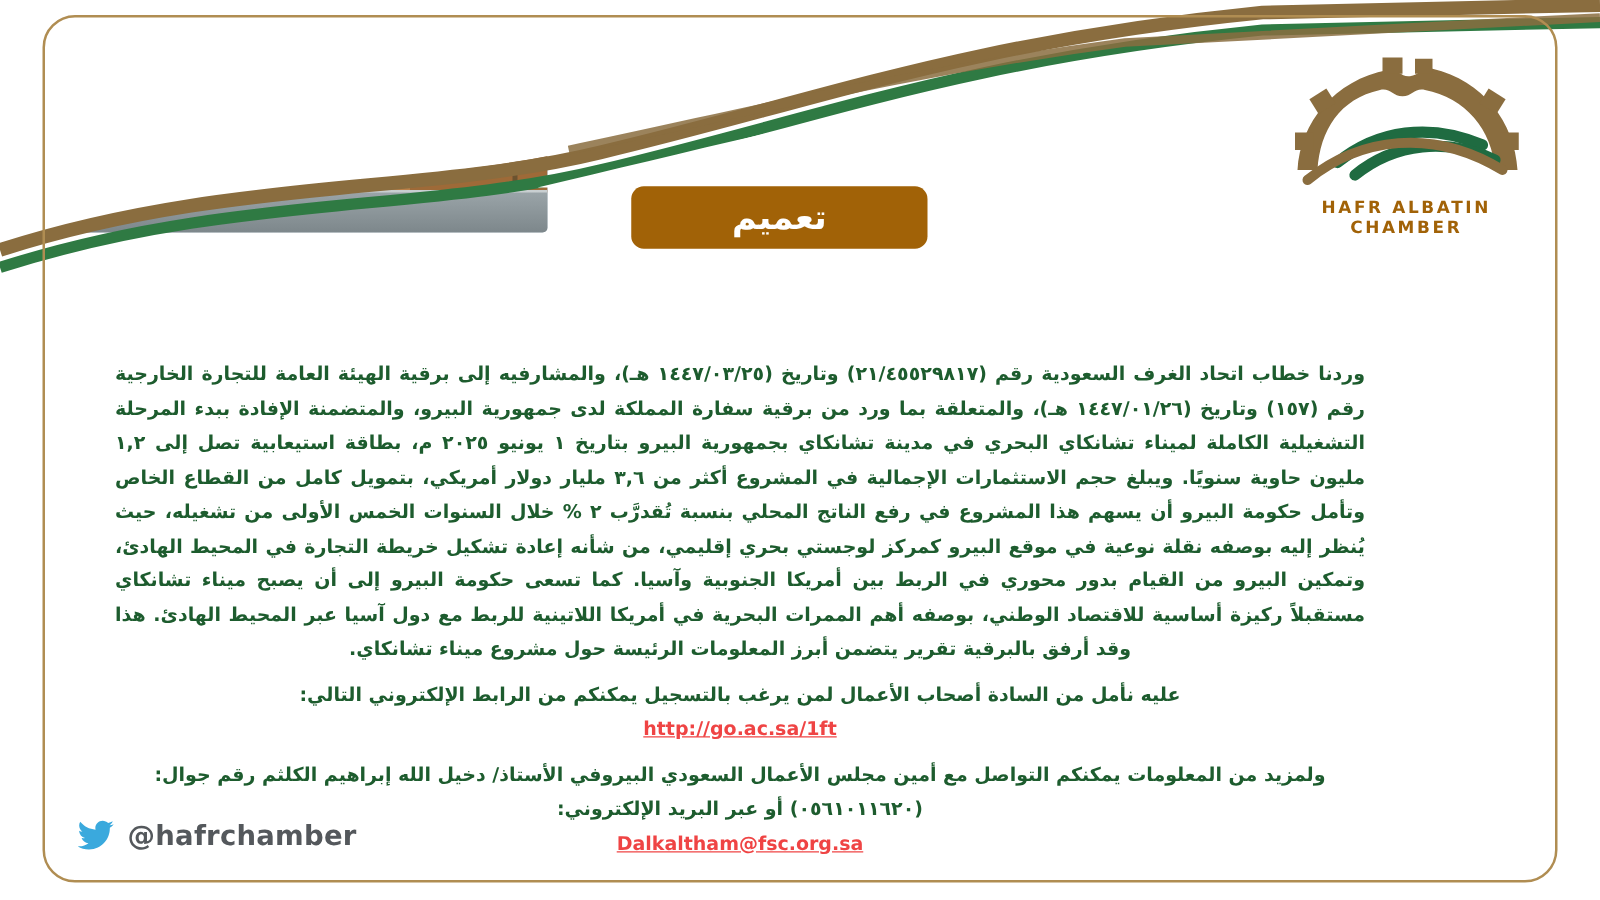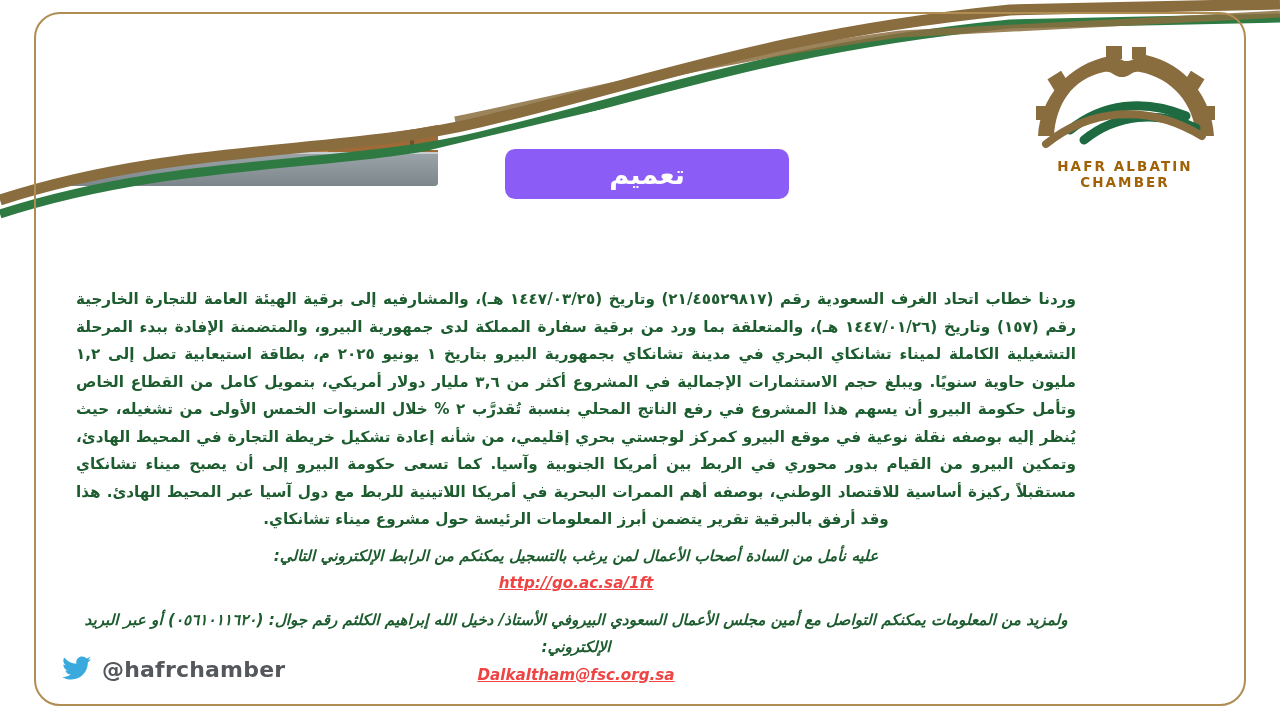--- a/index.html
+++ b/index.html
@@ -107,22 +107,22 @@
   }
   .logo-en {
     font-size:13.5px; font-weight:bold; color:#a16207;
     letter-spacing:2.1px; direction:ltr; margin-top:2px;
   }
 
   
   .badge {
     position:absolute;
     left:505px; top:149px;
-    width:284px; height:50px;
-    background:#8b5cf6;
+    width:237px; height:50px;
+    background:#a16207;
     border-radius:10px;
     z-index:5;
     display:flex; align-items:center; justify-content:center;
   }
   .badge span {
     color:#ffffff; font-size:27px; font-weight:bold;
     letter-spacing:1px; direction:rtl;
   }
 
   
@@ -132,33 +132,33 @@
     text-align:center;
     font-size:25px; font-weight:bold;
     color:#8a6d3f;
     direction:rtl;
     z-index:5;
   }
 
   
   .body {
     position:absolute;
-    left:76px; top:286px;
+    left:92px; top:286px;
     width:1000px;
     direction:rtl;
     text-align:justify;
     text-align-last:center;
     color:#1d5c2e;
     font-size:15.2px;
     line-height:27.5px;
     font-weight:bold;
     z-index:5;
   }
   .body p { margin:0; }
-  .center-line { text-align:center; text-align-last:center;font-style:italic; }
+  .center-line { text-align:center; text-align-last:center; }
   .link {
     color:#ef4444;
     text-decoration:underline;
     direction:ltr;
     unicode-bidi:embed;
     display:inline-block;
     font-weight:bold;
   }
   .spacer-s { height:9px; }
 

